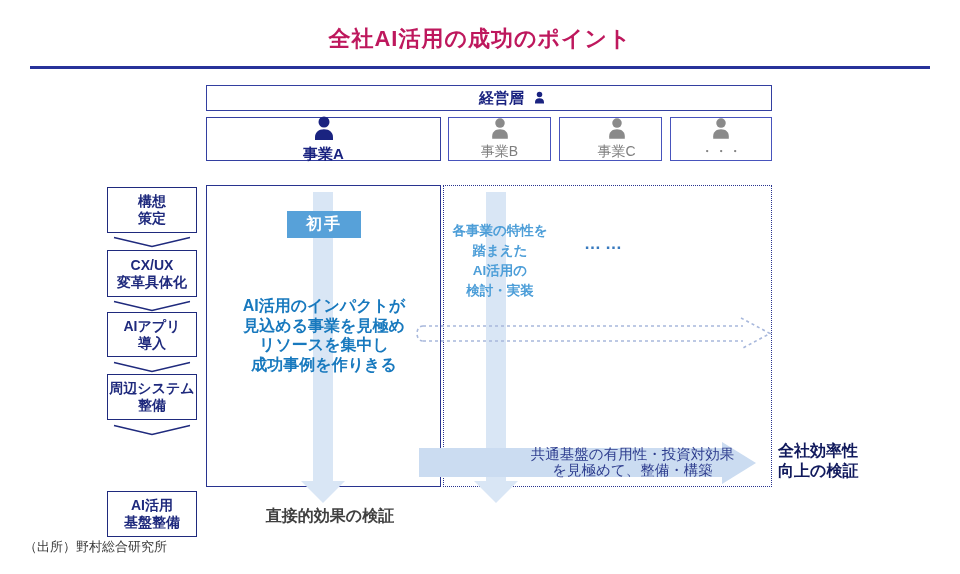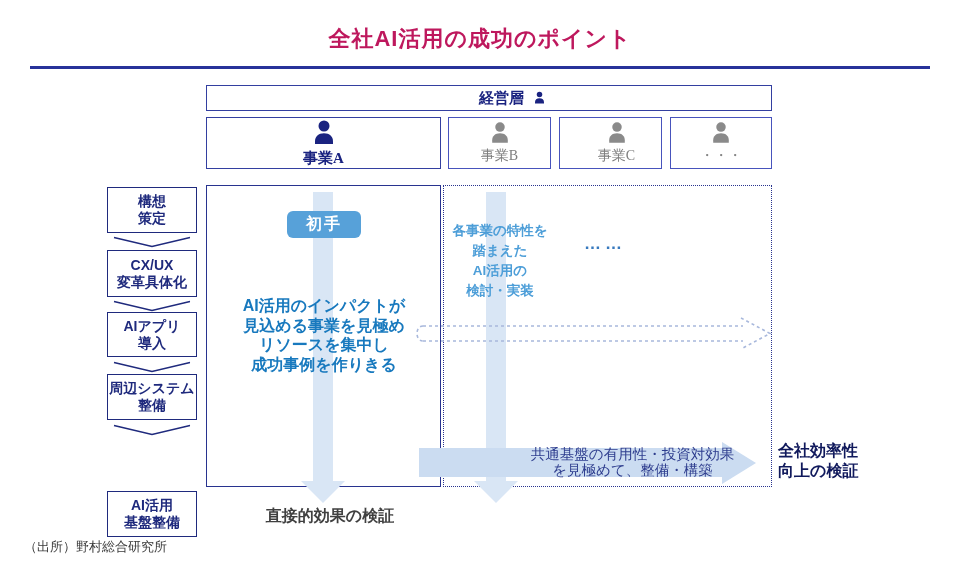--- a/index.html
+++ b/index.html
@@ -7,21 +7,21 @@
   #canvas { position:relative; width:960px; height:574px; background:#ffffff; overflow:hidden; }
   .abs { position:absolute; }
   .pre { white-space:pre-line; }
 
   .title { top:24px; left:0; width:100%; text-align:center; font-size:22px; font-weight:bold; color:#be185d; letter-spacing:1px; }
   .title-rule { left:30px; top:66px; width:900px; height:3px; background:#27329A; }
 
   .mgmt-box { left:206px; top:85px; width:566px; height:26px; border:1.3px solid #333FA0; display:flex; align-items:center; justify-content:center; gap:8px; background:#fff;padding-left:48px; }
   .mgmt-label { font-size:15px; font-weight:bold; color:#1A2380; }
 
-  .biz-box { top:117px; height:52px; background:#fff; display:flex; flex-direction:column; align-items:center; justify-content:center; gap:0;font-family:Liberation Serif, serif; }
+  .biz-box { top:117px; height:44px; background:#fff; display:flex; flex-direction:column; align-items:center; justify-content:center; gap:0; }
   .biz-a { left:206px; width:235px; border:1.5px solid #333FA0; }
   .biz-b { left:448px; width:103px; border:1.2px solid #4753BC; }
   .biz-c { left:559px; width:103px; border:1.2px solid #4753BC;padding-left:12px; }
   .biz-d { left:670px; width:102px; border:1.2px solid #4753BC; }
   .biz-label-active { font-size:15px; font-weight:bold; color:#1A2380; }
   .biz-label-gray { font-size:14px; color:#7E7E7E; }
 
   .icon-person { display:block; }
   .fill-navy { fill:#1A2380; }
   .fill-gray { fill:#8A8A8A; }
@@ -33,21 +33,21 @@
   .panel-a { left:206px; top:185px; width:235px; height:302px; border:1.5px solid #28338F; z-index:1; }
   .panel-dotted { left:443px; top:185px; width:329px; height:302px; border:1.6px dotted #28338F; z-index:1; }
 
   .strip { width:20px; top:192px; height:289px; background:#D9E6F5; z-index:0; }
   .strip-a { left:313px; }
   .strip-b { left:486px; }
   .strip-head { width:0; height:0; top:481px; border-left:22px solid transparent; border-right:22px solid transparent; border-top:22px solid #D9E6F5; z-index:2; }
   .strip-head-a { left:301px; }
   .strip-head-b { left:474px; }
 
-  .badge { left:287px; top:211px; width:74px; height:27px; background:#57A1D9; border-radius:6px; display:flex; align-items:center; justify-content:center; color:#fff; font-size:16px; font-weight:bold; z-index:3; letter-spacing:2px; }
+  .badge { left:287px; top:211px; width:74px; height:27px; background:#57A1D9; border-radius:0; display:flex; align-items:center; justify-content:center; color:#fff; font-size:16px; font-weight:bold; z-index:3; letter-spacing:2px; }
 
   .msg-a { left:216px; top:296px; width:216px; text-align:center; font-size:16px; font-weight:bold; color:#1879BE; line-height:19.5px; z-index:3; }
   .msg-others { left:447px; top:221px; width:106px; text-align:center; font-size:13.5px; font-weight:bold; color:#4D9ED8; line-height:20px; z-index:3; }
   .dots { left:584px; top:234px; font-size:17px; font-weight:bold; color:#3779BE; letter-spacing:4px; z-index:3; }
 
   .dashed-arrow-svg { left:413px; top:310px; width:365px; height:47px; z-index:2; }
   .dashed-arrow-svg path { stroke:#A8B8DC; stroke-width:1.6; stroke-dasharray:3 3; fill:none; }
   .note-text { left:536px; top:315px; width:200px; text-align:center; font-size:14.5px; font-weight:500; color:#2E3D8E; line-height:18px; background:#fff; z-index:3; }
 
   .bottom-bar { left:419px; top:448px; width:303px; height:29px; background:#CBDCF1; z-index:2; }

